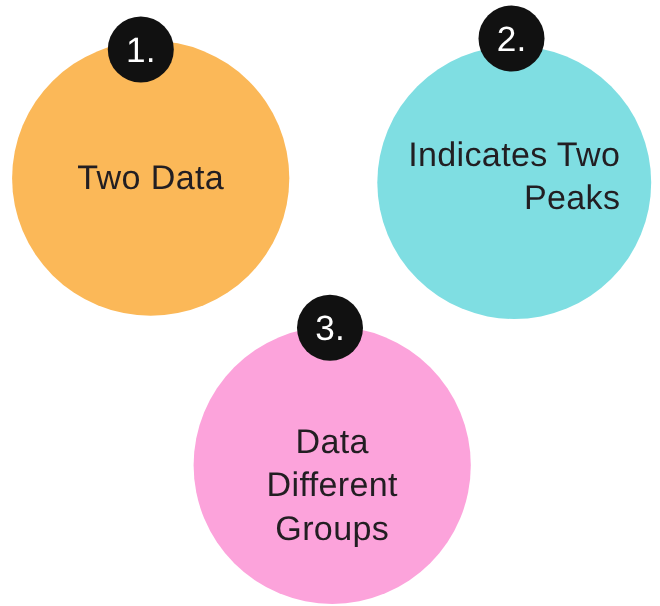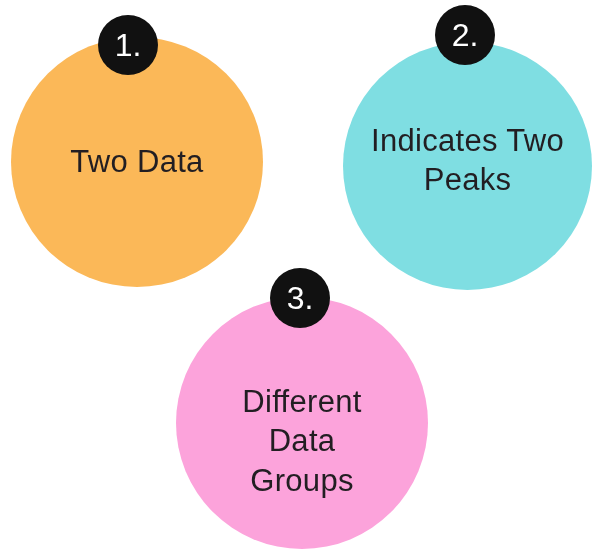--- a/index.html
+++ b/index.html
@@ -38,21 +38,21 @@
     width: 252px; height: 252px;
     background: #FCA3DB;
   }
   .label {
     color: #221E22;
     font-size: 31px;
     line-height: 1.27;
     letter-spacing: 0.3px;
     font-weight: 400;
   }
-  .circle-2 .label { transform: translateY(-6px); }
+  .circle-2 .label { transform: translateY(-6px); text-align: right; }
   .circle-3 .label { transform: translateY(18px); }
   .label .line { display: block; }
   .badge {
     position: absolute;
     width: 60px; height: 60px;
     border-radius: 50%;
     background: #111111;
     color: #FFFFFF;
     display: flex;
     align-items: center;
@@ -86,19 +86,19 @@
       <span class="line">Indicates Two</span>
       <span class="line">Peaks</span>
     </div>
   </div>
 
   <div class="badge badge-3">
     <span>3.</span>
   </div>
   <div class="circle circle-3">
     <div class="label">
+      <span class="line">Data</span>
       <span class="line">Different</span>
-      <span class="line">Data</span>
       <span class="line">Groups</span>
     </div>
   </div>
 
 </div>
 
 </body></html>

